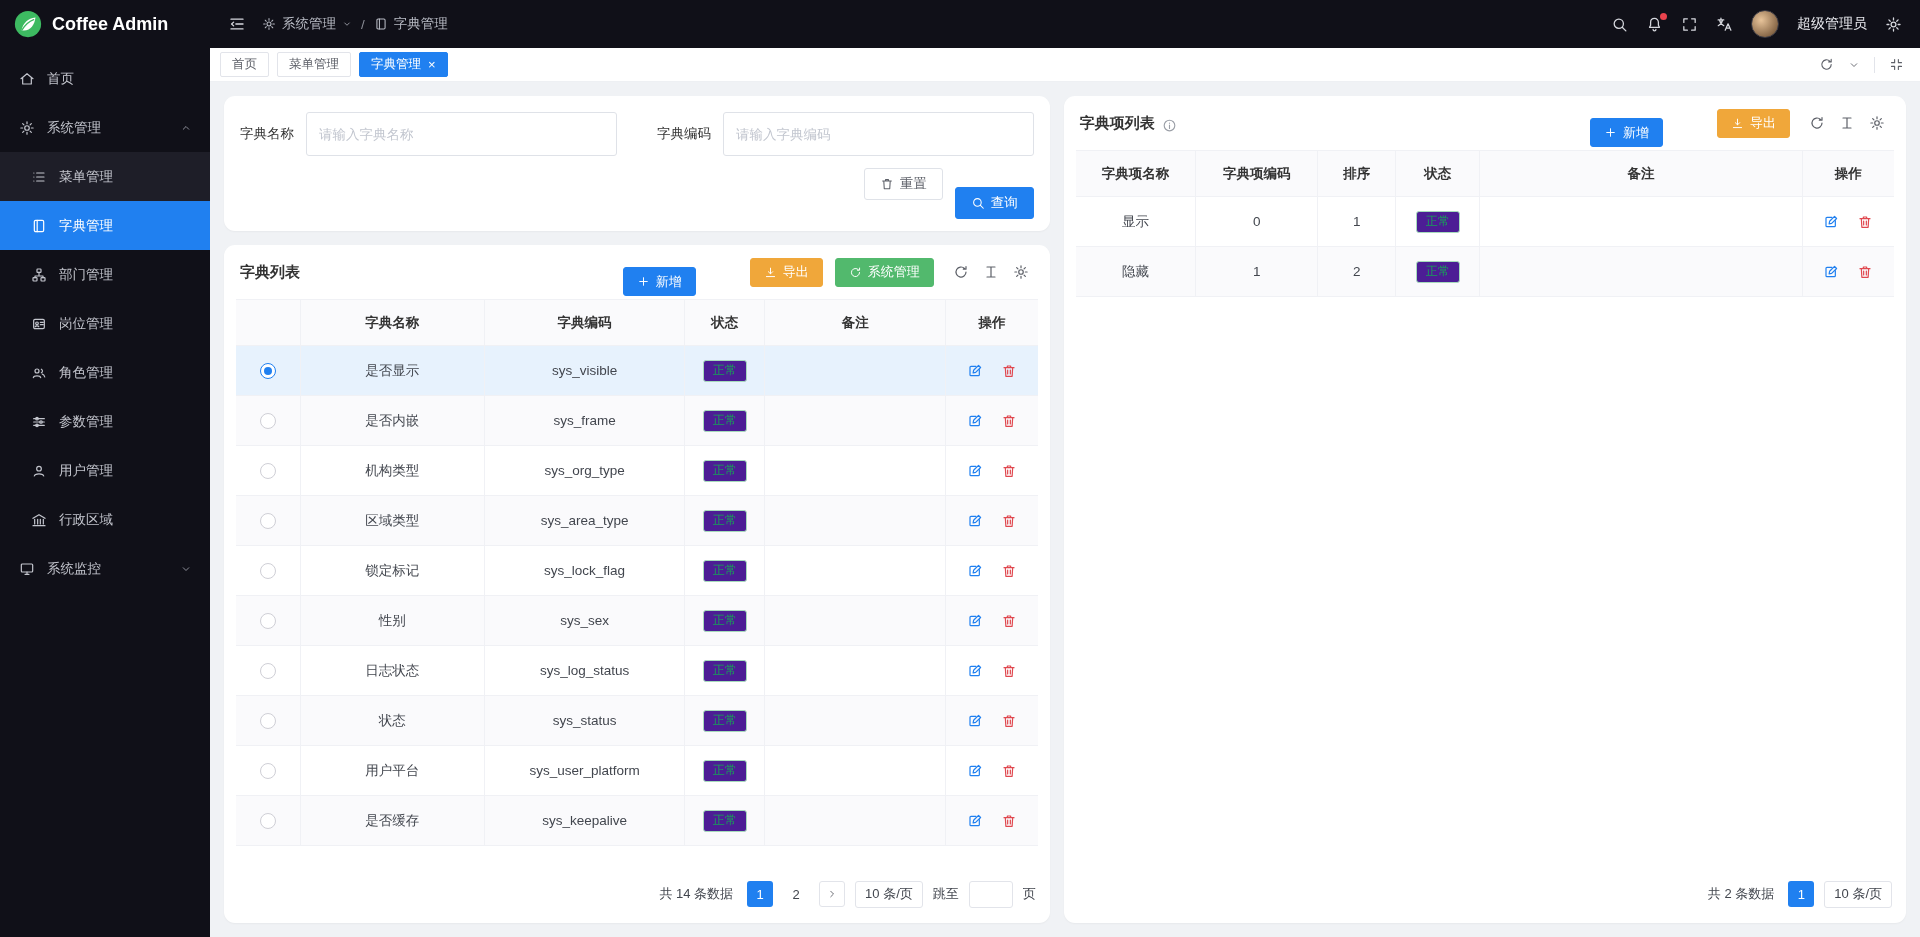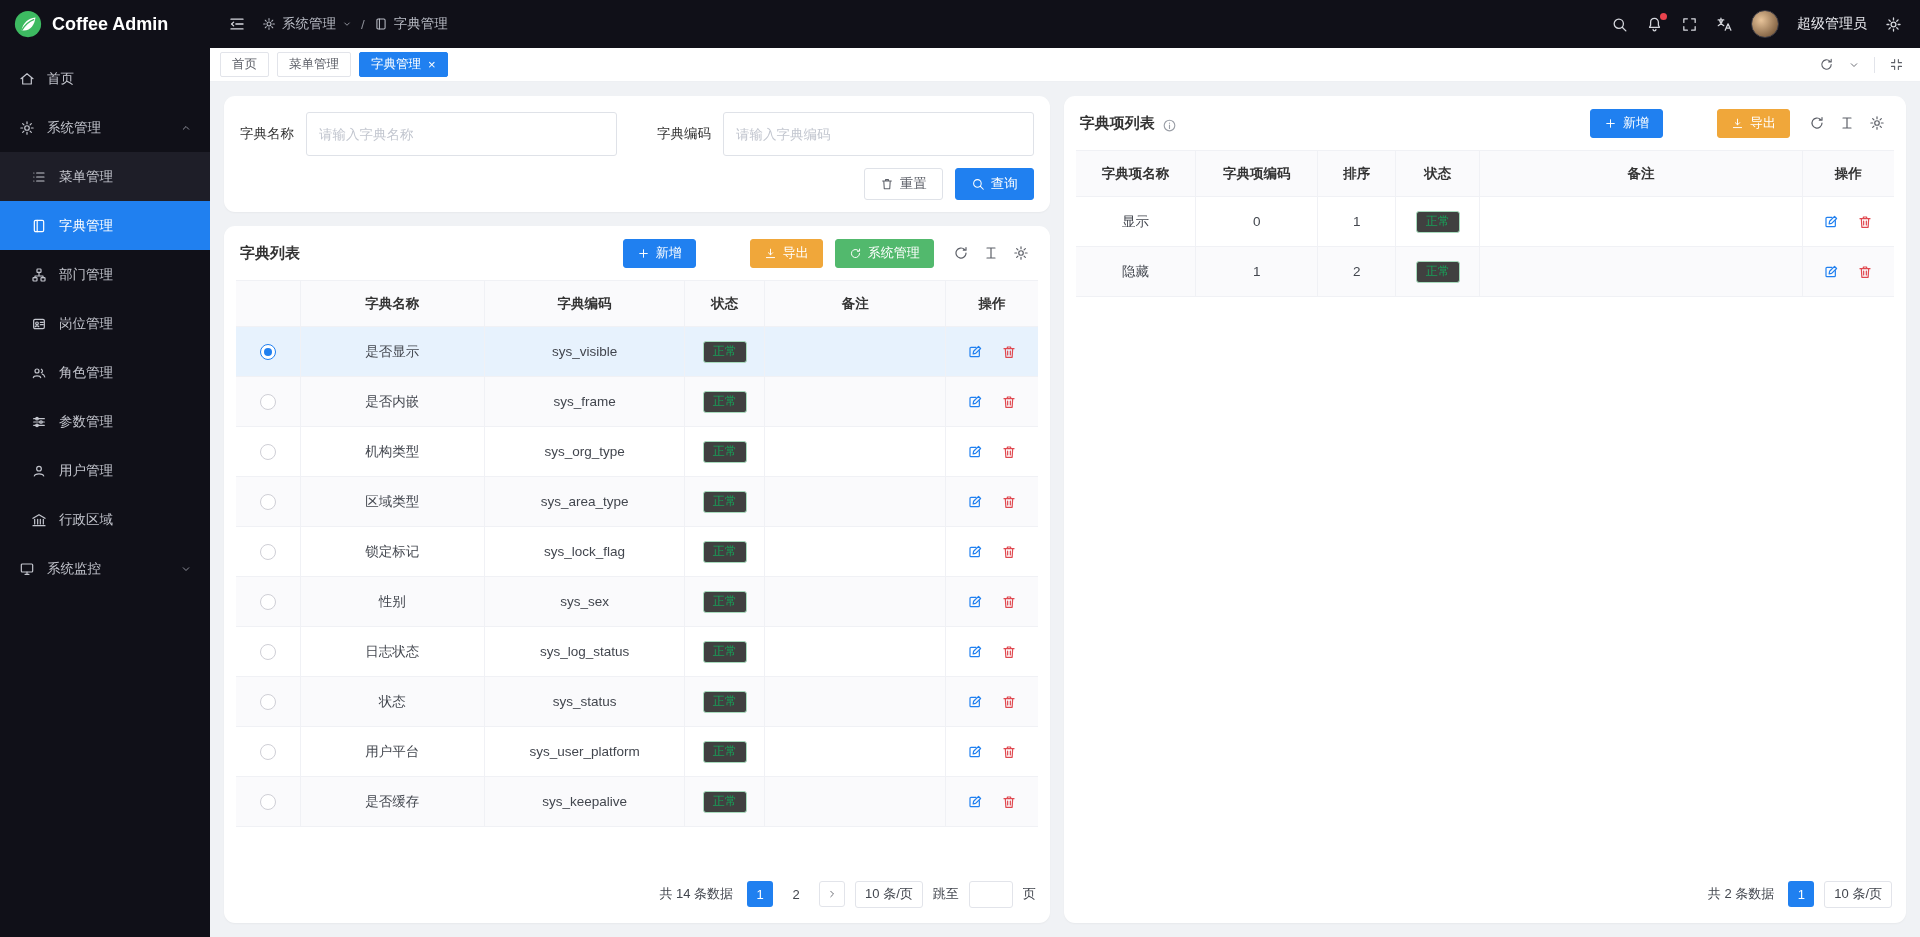--- a/index.html
+++ b/index.html
@@ -50,21 +50,21 @@
   .search-row{display:flex;gap:40px;}
   .field{display:flex;align-items:center;gap:12px;flex:1;min-width:0;}
   .field label{white-space:nowrap;font-size:13.5px;color:#333;}
   .field input{flex:1;height:44px;border:1px solid #dfe2e8;border-radius:3px;padding:0 12px;font-size:13.5px;color:#333;min-width:0;outline:none;}
   .field input::placeholder{color:#c2c6cf;}
   .search-actions{display:flex;justify-content:flex-end;gap:12px;margin-top:12px;}
 
   
   .btn{height:32px;padding:0 15px;border-radius:3px;border:1px solid #dfe2e8;background:#fff;color:#5d6068;display:inline-flex;align-items:center;gap:6px;font-size:13.5px;cursor:pointer;font-family:inherit;white-space:nowrap;}
   .btn-sm{height:29px;padding:0 13px;font-size:13px;}
-  .btn-primary{background:#2080f0;border-color:#2080f0;color:#fff;}
+  .btn-primary{background:#2080f0;border-color:#2080f0;color:#fff;margin-top:19px;}
   .btn-warning{background:#f0a73a;border-color:#f0a73a;color:#fff;margin-left:42px;}
   .btn-success{background:#52b96d;border-color:#52b96d;color:#fff;}
 
   
   .list-card,.item-card{flex:1;display:flex;flex-direction:column;min-height:0;padding:0 12px;}
   .card-head{min-height:54px;display:flex;align-items:center;gap:12px;padding:0 4px;flex-shrink:0;}
   .card-title{font-size:15px;font-weight:700;color:#333;display:flex;align-items:flex-end;gap:7px;}
   .info-ic{color:#9ca0a8;display:inline-flex;font-weight:400;}
   .head-spacer{flex:1;}
   .icon-btn{width:26px;height:26px;display:flex;align-items:center;justify-content:center;color:#5d6068;cursor:pointer;flex-shrink:0;}
@@ -74,21 +74,21 @@
   table{width:100%;border-collapse:collapse;table-layout:fixed;flex-shrink:0;}
   th{background:#fafafc;font-weight:700;color:#333;height:46px;font-size:13.5px;border:1px solid #f0f1f5;}
   td{height:50px;text-align:center;font-size:13.5px;color:#42464e;border:1px solid #f0f1f5;overflow:hidden;white-space:nowrap;}
   th:first-child,td:first-child{border-left:none;}
   th:last-child,td:last-child{border-right:none;}
   tbody tr:nth-child(even) td{background:#fafafc;}
   tbody tr.selected td{background:#e7f2fd;}
   .radio{width:16px;height:16px;border:1px solid #cfcfd6;border-radius:50%;display:inline-block;vertical-align:middle;background:#fff;position:relative;cursor:pointer;}
   .radio.checked{border-color:#2080f0;}
   .radio.checked::after{content:"";position:absolute;inset:3px;border-radius:50%;background:#2080f0;}
-  .tag{display:inline-block;padding:2.5px 9px;border:1px solid #a6dbbc;color:#18a058;background:#404040;border-radius:3px;font-size:12px;line-height:15px;}
+  .tag{display:inline-block;padding:2.5px 9px;border:1px solid #a6dbbc;color:#18a058;background:#4c1d95;border-radius:3px;font-size:12px;line-height:15px;}
   .act{display:inline-flex;margin:0 9px;cursor:pointer;vertical-align:middle;}
   .act.edit{color:#2080f0;}
   .act.del{color:#e0484f;}
 
   
   .flex-fill{flex:1;}
   .pagination{height:58px;display:flex;align-items:center;justify-content:flex-end;gap:10px;font-size:13px;color:#42464e;padding:0 2px;flex-shrink:0;}
   .pg-total{margin-right:4px;margin-left:28px;}
   .page-num{min-width:26px;height:26px;padding:0 4px;border-radius:3px;display:inline-flex;align-items:center;justify-content:center;cursor:pointer;}
   .page-num.active{background:#2080f0;color:#fff;}

